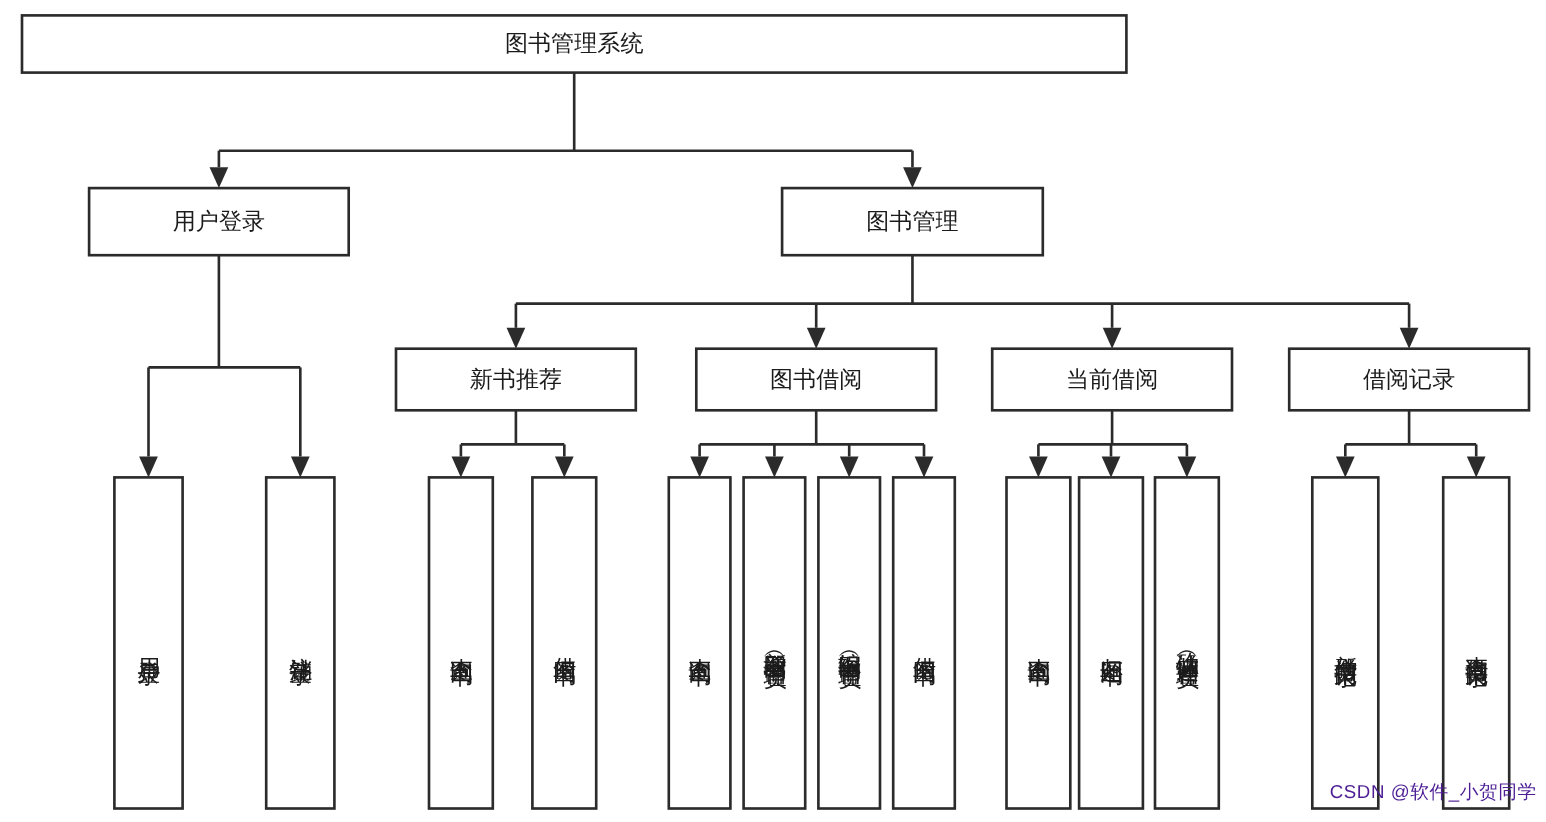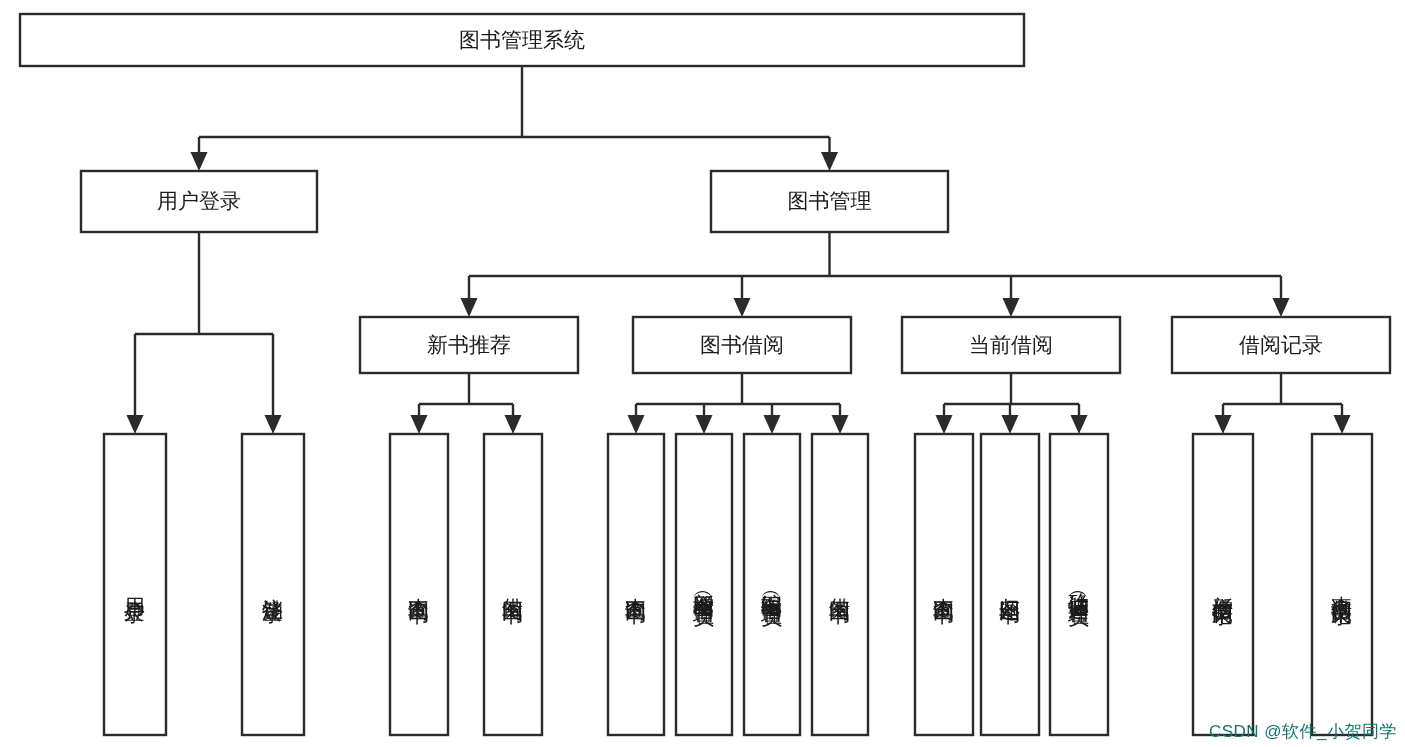--- a/index.html
+++ b/index.html
@@ -62,24 +62,24 @@
     font-family: "Liberation Sans", "DejaVu Sans", sans-serif;
     font-size: 21px;
     line-height: 1.0;
     color: #1b1b1b;
     letter-spacing: 2px;
     white-space: nowrap;
   }
   #watermark {
     position: absolute;
     right: 8px;
-    bottom: 4px;
+    bottom: 16px;
     font-family: "Liberation Sans", "DejaVu Sans", sans-serif;
     font-size: 17px;
-    color: #0f766e;
+    color: #4c1d95;
     letter-spacing: 0.5px;
     user-select: none;
   }
 </style>
 </head>
 <body>
 
 <div id="diagram-root">
 
   <svg id="flow" viewBox="0 0 1405 747">

